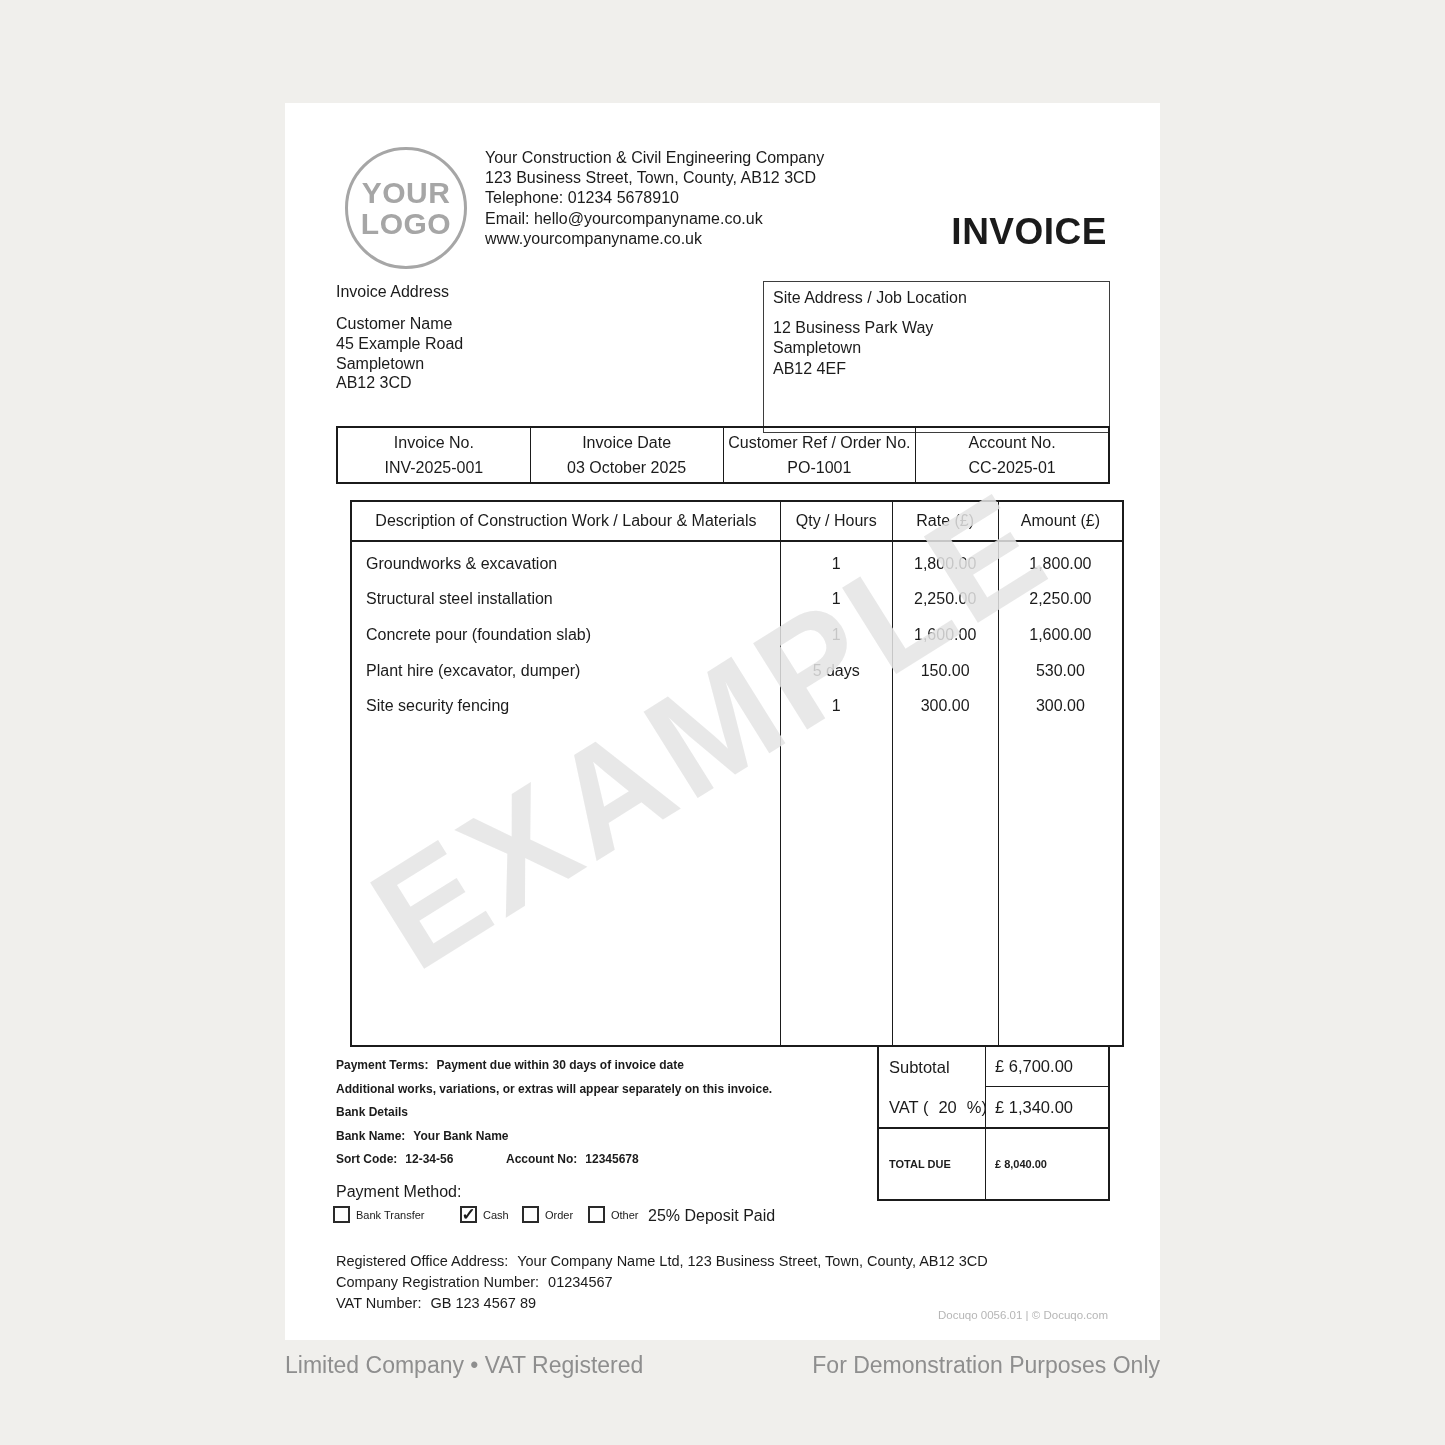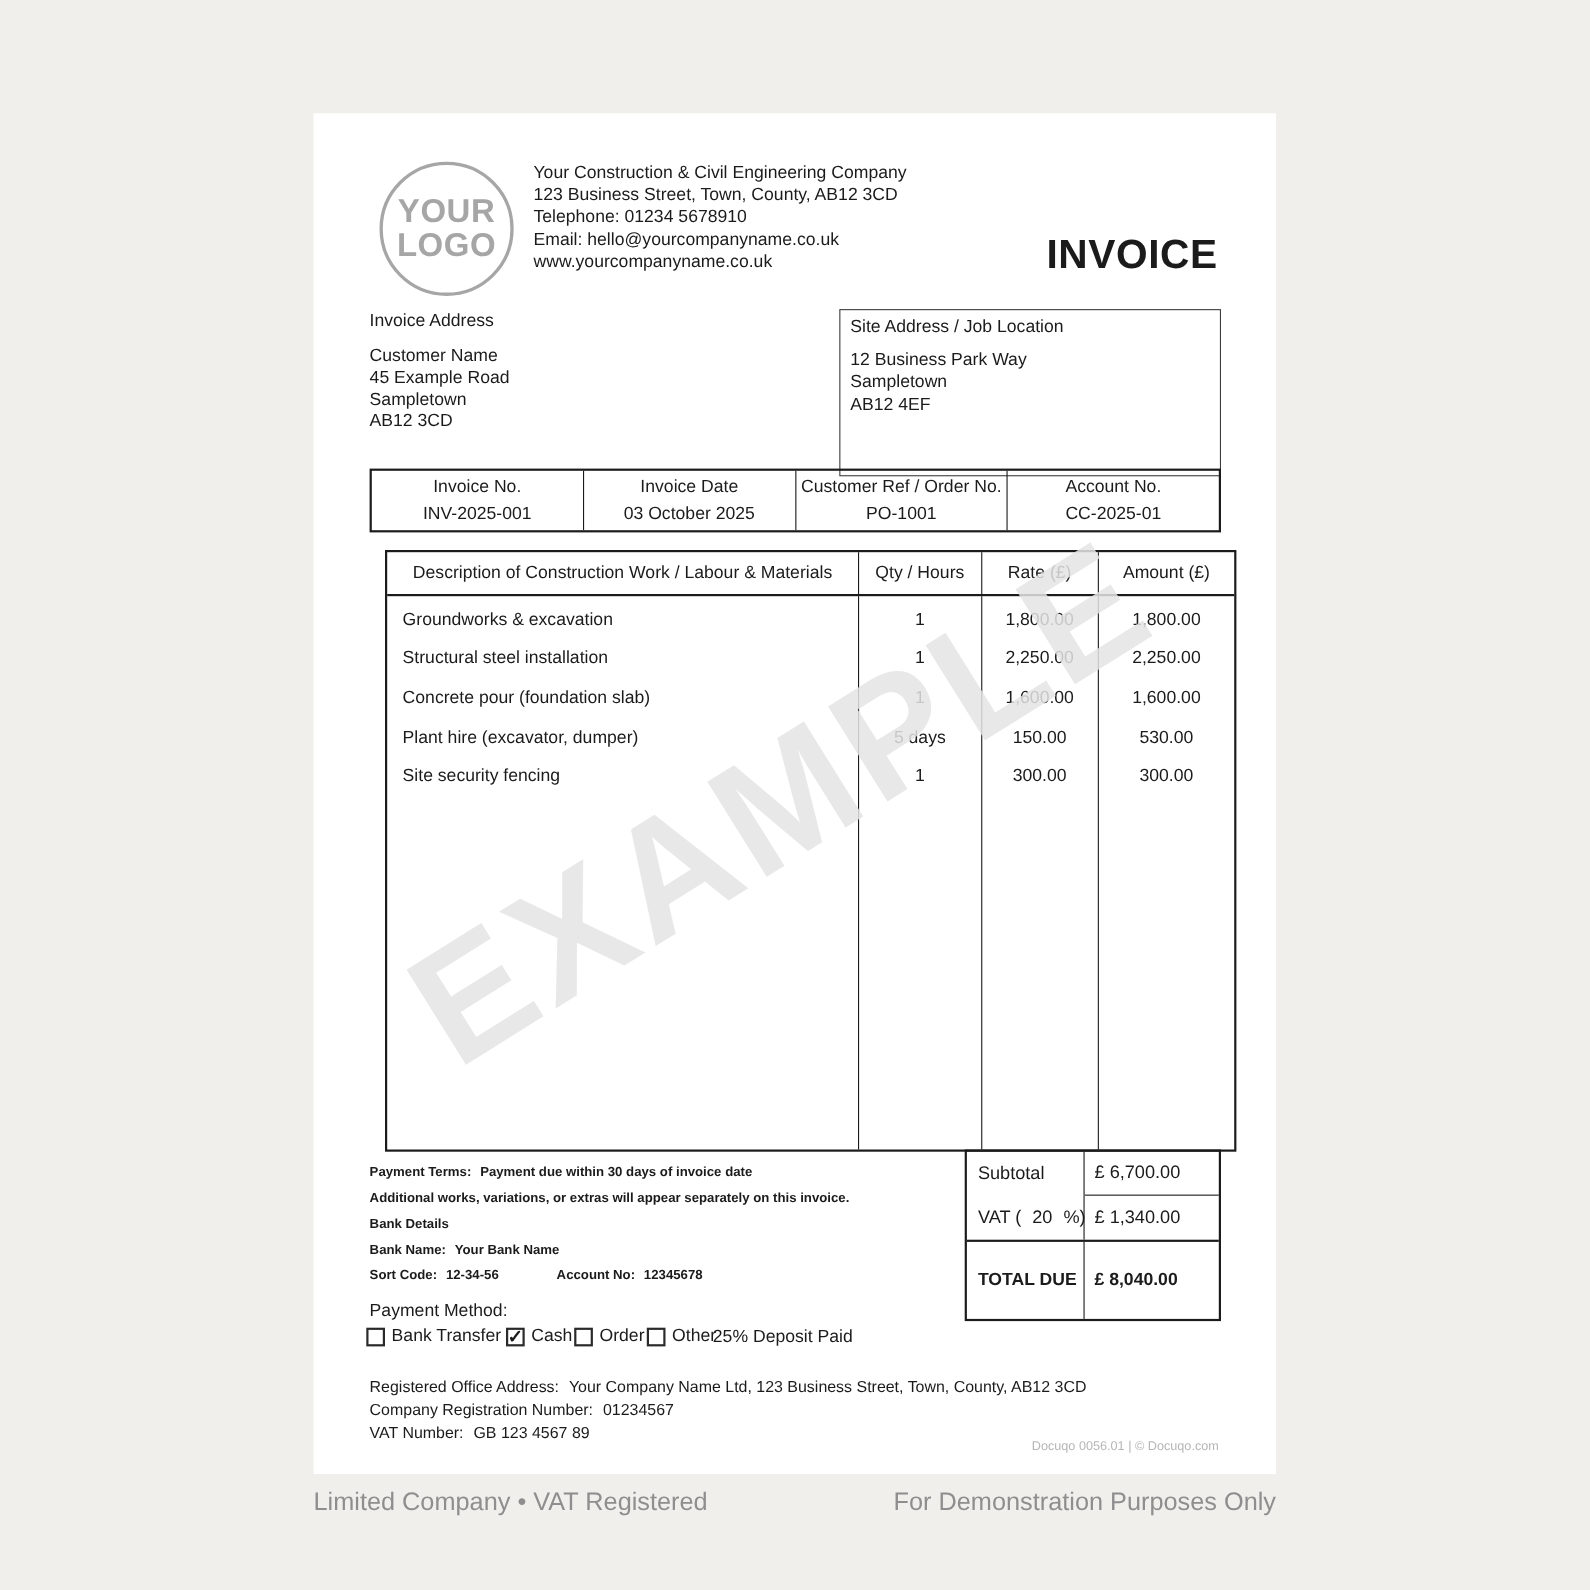--- a/index.html
+++ b/index.html
@@ -64,42 +64,42 @@
   .ib-col:last-child{border-right:none;}
   .cell{height:35.6px; display:flex; align-items:center; justify-content:center; font-size:16px; white-space:nowrap;}
   .ib-col.col-desc .cell{justify-content:flex-start; padding-left:14px;}
 
   
   .totals{
     left:592px; top:942px; width:233px; height:156px;
     border:2px solid #1b1b1b; display:flex; flex-direction:column; font-size:16.5px;
   }
   .t-row{display:flex; height:40px; flex:none;}
-  .t-row.total{flex:1; border-top:2.5px solid #1b1b1b; font-weight:700; font-size:16px;}
+  .t-row.total{flex:1; border-top:2.5px solid #1b1b1b; font-weight:700; font-size:11px;}
   .t-label{
     width:107px; flex:none; border-right:1.5px solid #1b1b1b;
     display:flex; align-items:center; padding-left:10px; white-space:nowrap;
   }
   .t-amt{flex:1; display:flex; align-items:center; padding-left:9px; white-space:nowrap;}
   .t-row.sub .t-amt{border-bottom:1.5px solid #1b1b1b;}
   .vat-rate{margin:0 10px;}
 
   
   .pay-block{left:51px; top:951px; font-size:12px; line-height:23.5px; white-space:nowrap;font-weight:bold;}
   .pay-line .val{margin-left:8px;}
   .pair{display:inline-block; width:170px;}
   .method-label{left:51px; top:1080px; font-size:16px;}
   .methods{left:48px; top:1103px; height:22px; width:560px;}
   .m-group{position:absolute; top:0; display:flex; align-items:center; white-space:nowrap;}
   .cb{
     width:17px; height:17px; border:2px solid #2a2a2a; margin-right:6px; flex:none;
     display:flex; align-items:center; justify-content:center;
     font-size:17px; font-weight:700; line-height:1;
   }
-  .m-label{font-size:16px;}
+  .m-label{font-size:11px;}
   .deposit{position:absolute; left:315px; top:1px; font-size:16px; white-space:nowrap;}
 
   
   .registered{left:51px; top:1148px; font-size:14.5px; line-height:21px; white-space:nowrap;}
   .reg-line .val{margin-left:9px;}
   .credit{right:52px; top:1206px; font-size:11.5px; color:#b6b6b6; white-space:nowrap;}
 
   
   .watermark{
     left:425px; top:627px;

